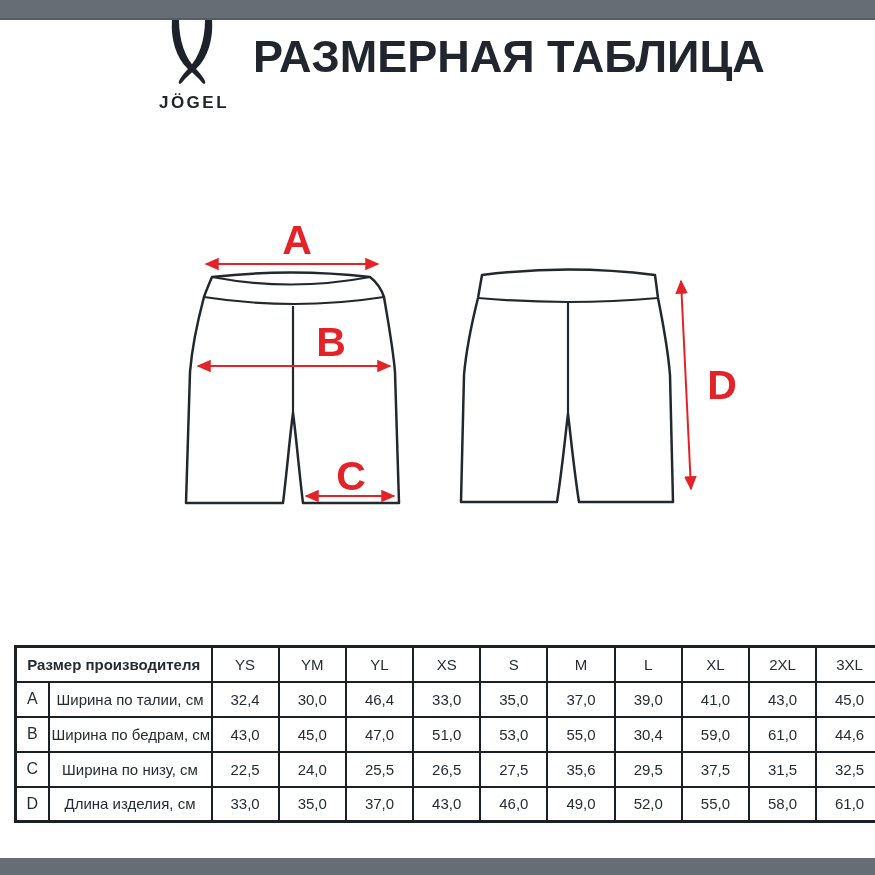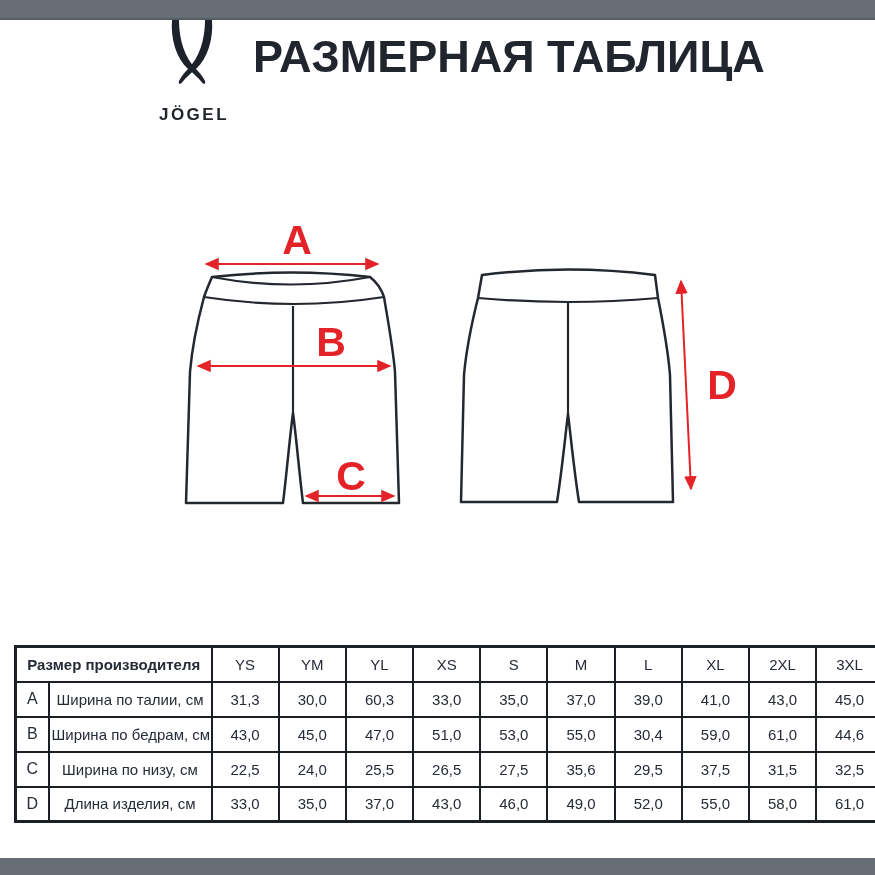--- a/index.html
+++ b/index.html
@@ -9,21 +9,21 @@
     position:relative; width:875px; height:875px; background:#ffffff;
     overflow:hidden; margin:0 auto;
   }
   .gray-bar { position:absolute; left:0; width:875px; background:#666d74; }
   #top-bar { top:0; height:20px; border-bottom:2px solid #565d64; }
   #bottom-bar { top:858px; height:17px; }
 
   
   #logo-icon { position:absolute; left:167px; top:20px; width:50px; height:66px; }
   #brand-word {
-    position:absolute; left:138px; top:105px; width:112px; text-align:center;
+    position:absolute; left:138px; top:93px; width:112px; text-align:center;
     font-size:17px; font-weight:700; letter-spacing:2.5px; color:#20252c;
   }
   #page-title {
     position:absolute; left:253px; top:28px; width:482px; height:58px;
     line-height:58px; text-align:center; font-size:45px; font-weight:700;
     color:#21262e; letter-spacing:0px; white-space:nowrap;
   }
 
   
   #diagram { position:absolute; left:0; top:0; width:875px; height:640px; }
@@ -143,23 +143,23 @@
         <td>S</td>
         <td>M</td>
         <td>L</td>
         <td>XL</td>
         <td>2XL</td>
         <td>3XL</td>
       </tr>
       <tr>
         <td class="letter-cell">A</td>
         <td class="param-cell">Ширина по талии, см</td>
-        <td>31,3</td>
+        <td>32,4</td>
         <td>30,0</td>
-        <td>60,3</td>
+        <td>46,4</td>
         <td>33,0</td>
         <td>35,0</td>
         <td>37,0</td>
         <td>39,0</td>
         <td>41,0</td>
         <td>43,0</td>
         <td>45,0</td>
       </tr>
       <tr>
         <td class="letter-cell">B</td>

